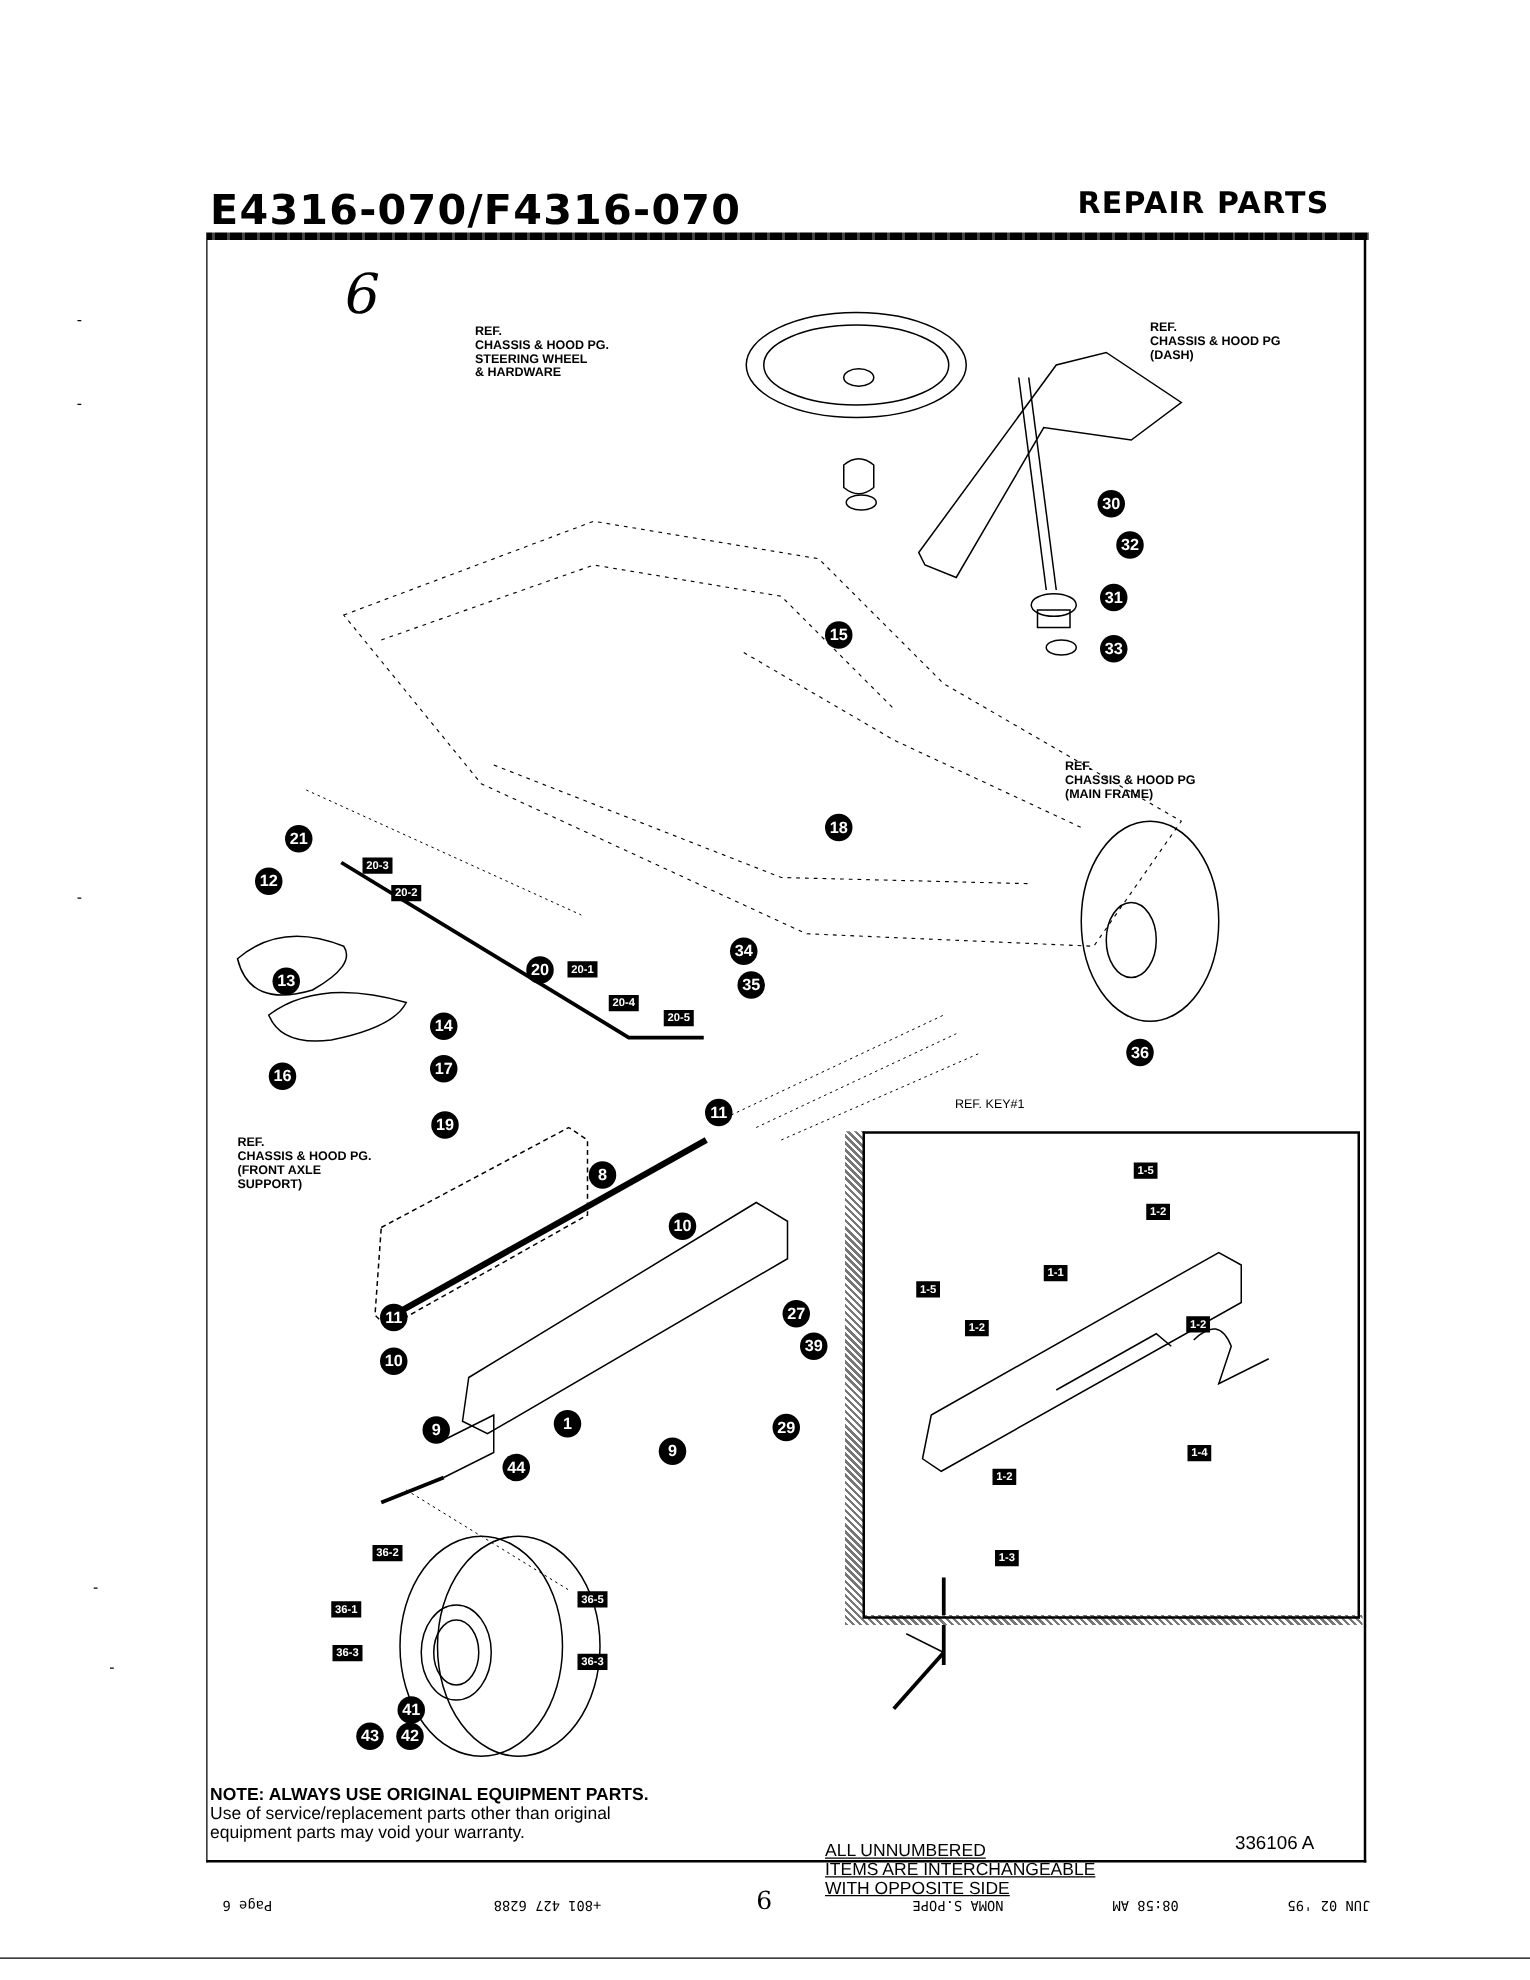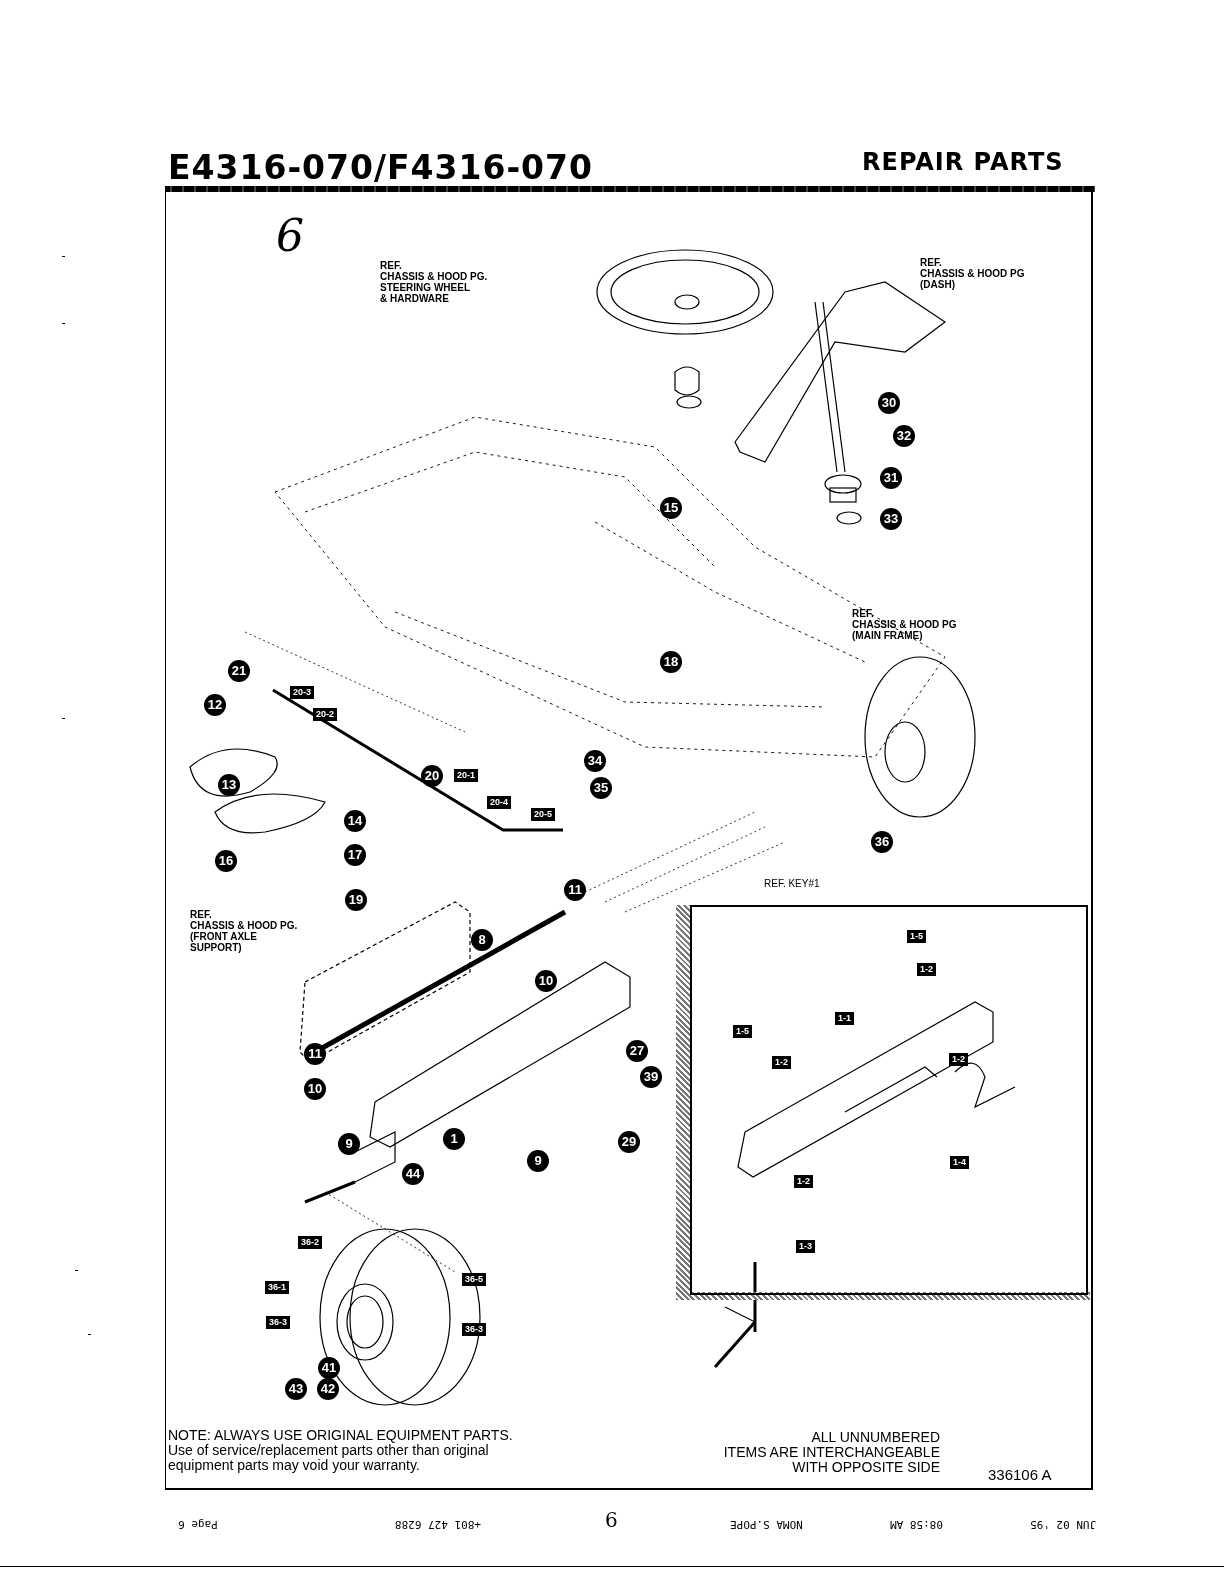--- a/index.html
+++ b/index.html
@@ -10,22 +10,22 @@
   .title-rule { left: 165px; top: 186px; width: 930px; height: 6px; background: repeating-linear-gradient(90deg, #000 0 5px, #444 5px 7px, #000 7px 12px); }
   .frame { left: 165px; top: 192px; width: 928px; height: 1298px; border-left: 1px solid #000; border-right: 2px solid #000; border-bottom: 2px solid #000; box-sizing: border-box; }
   .handwrite { left: 276px; top: 210px; font-family: "DejaVu Serif", serif; font-size: 44px; font-style: italic; }
   .ref-note { font-size: 10px; line-height: 11px; text-transform: uppercase; white-space: pre-line; font-weight: bold; }
   .key { position: absolute; width: 22px; height: 22px; border-radius: 50%; background: #000; color: #fff; font-weight: bold; font-size: 13px; text-align: center; line-height: 22px; }
   .tag { position: absolute; background: #000; color: #fff; font-size: 9px; font-weight: bold; padding: 1px 3px; line-height: 11px; }
   .inset { left: 690px; top: 905px; width: 398px; height: 390px; border: 2px solid #000; box-sizing: border-box; }
   .inset-shadow { left: 676px; top: 905px; width: 16px; height: 395px; background: repeating-linear-gradient(45deg, #777 0 2px, #fff 2px 4px); }
   .inset-shadow-b { left: 676px; top: 1292px; width: 414px; height: 8px; background: repeating-linear-gradient(45deg, #777 0 2px, #fff 2px 4px); }
   .note-left { left: 168px; top: 1428px; font-size: 14px; line-height: 15px; }
-  .note-left .bold { font-weight: normal; font-size: 14px; }
-  .note-center { left: 660px; top: 1430px; width: 280px; text-align: right; font-size: 14px; line-height: 15px; }
+  .note-left .bold { font-weight: bold; font-size: 14px; }
+  .note-center { left: 660px; top: 1473px; width: 280px; text-align: left; font-size: 14px; line-height: 15px; text-decoration: underline; }
   .doc-num { left: 988px; top: 1466px; font-size: 15px; }
   .fax { top: 1518px; font-family: "DejaVu Sans Mono", monospace; font-size: 11px; transform: rotate(180deg); white-space: nowrap; }
   .bottom-rule { left: 0; top: 1566px; width: 1224px; height: 1px; background: #000; }
   .margin-dot { width: 3px; height: 1px; background: #000; }
   svg.drawing { position: absolute; left: 165px; top: 192px; }
 </style>
 </head>
 <body>
 
 <div class="abs title-left">E4316-070/F4316-070</div>
@@ -131,21 +131,21 @@
 <div class="key" style="left:228px;top:660px">21</div>
 <div class="key" style="left:204px;top:694px">12</div>
 <div class="key" style="left:218px;top:774px">13</div>
 <div class="key" style="left:421px;top:765px">20</div>
 <div class="key" style="left:584px;top:750px">34</div>
 <div class="key" style="left:590px;top:777px">35</div>
 <div class="key" style="left:344px;top:810px">14</div>
 <div class="key" style="left:344px;top:844px">17</div>
 <div class="key" style="left:215px;top:850px">16</div>
 <div class="key" style="left:345px;top:889px">19</div>
-<div class="key" style="left:871px;top:831px">36</div>
+<div class="key" style="left:901px;top:831px">36</div>
 <div class="key" style="left:564px;top:879px">11</div>
 <div class="key" style="left:471px;top:929px">8</div>
 <div class="key" style="left:535px;top:970px">10</div>
 <div class="key" style="left:304px;top:1043px">11</div>
 <div class="key" style="left:304px;top:1078px">10</div>
 <div class="key" style="left:626px;top:1040px">27</div>
 <div class="key" style="left:640px;top:1066px">39</div>
 <div class="key" style="left:618px;top:1131px">29</div>
 <div class="key" style="left:338px;top:1133px">9</div>
 <div class="key" style="left:443px;top:1128px">1</div>

